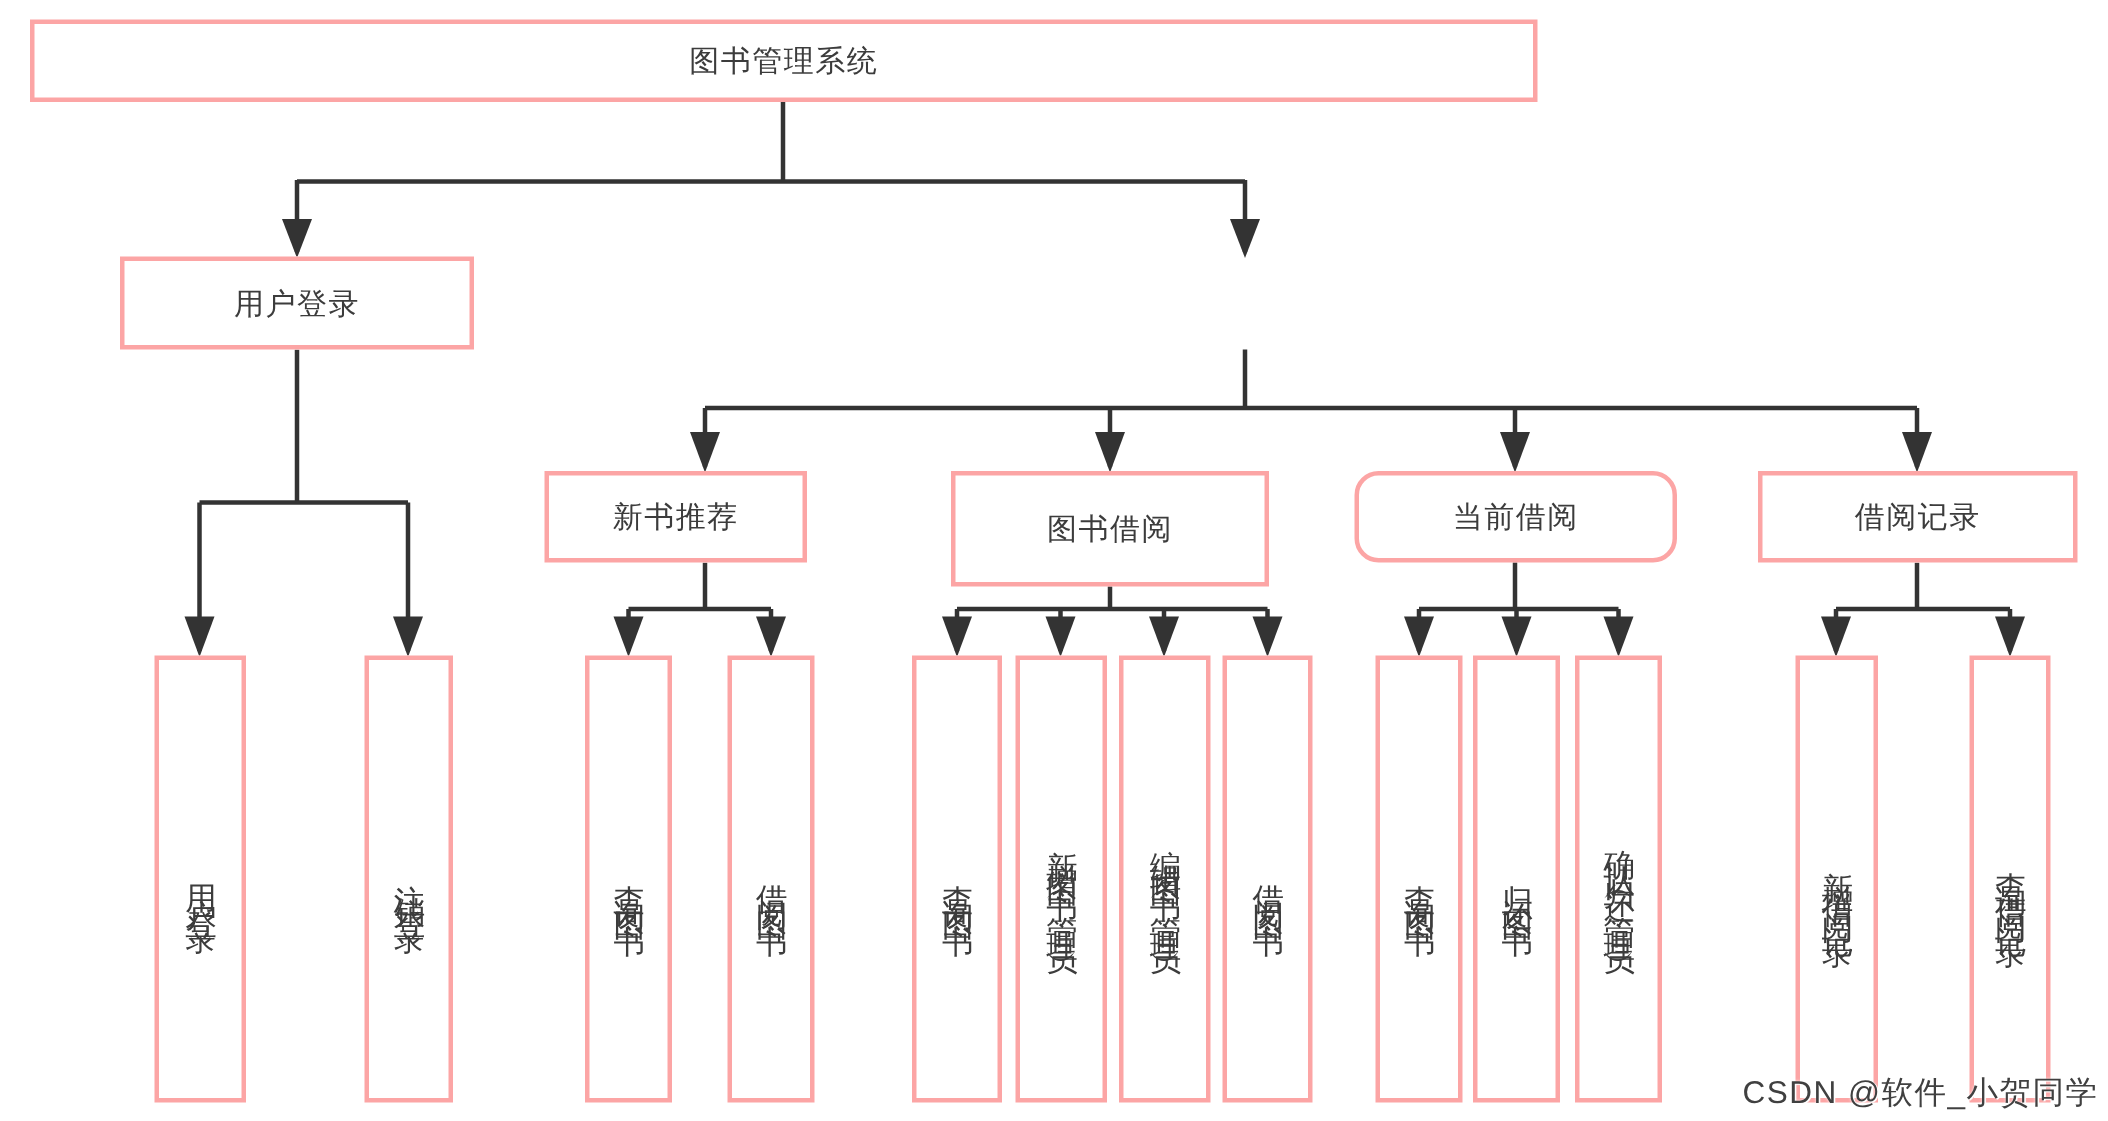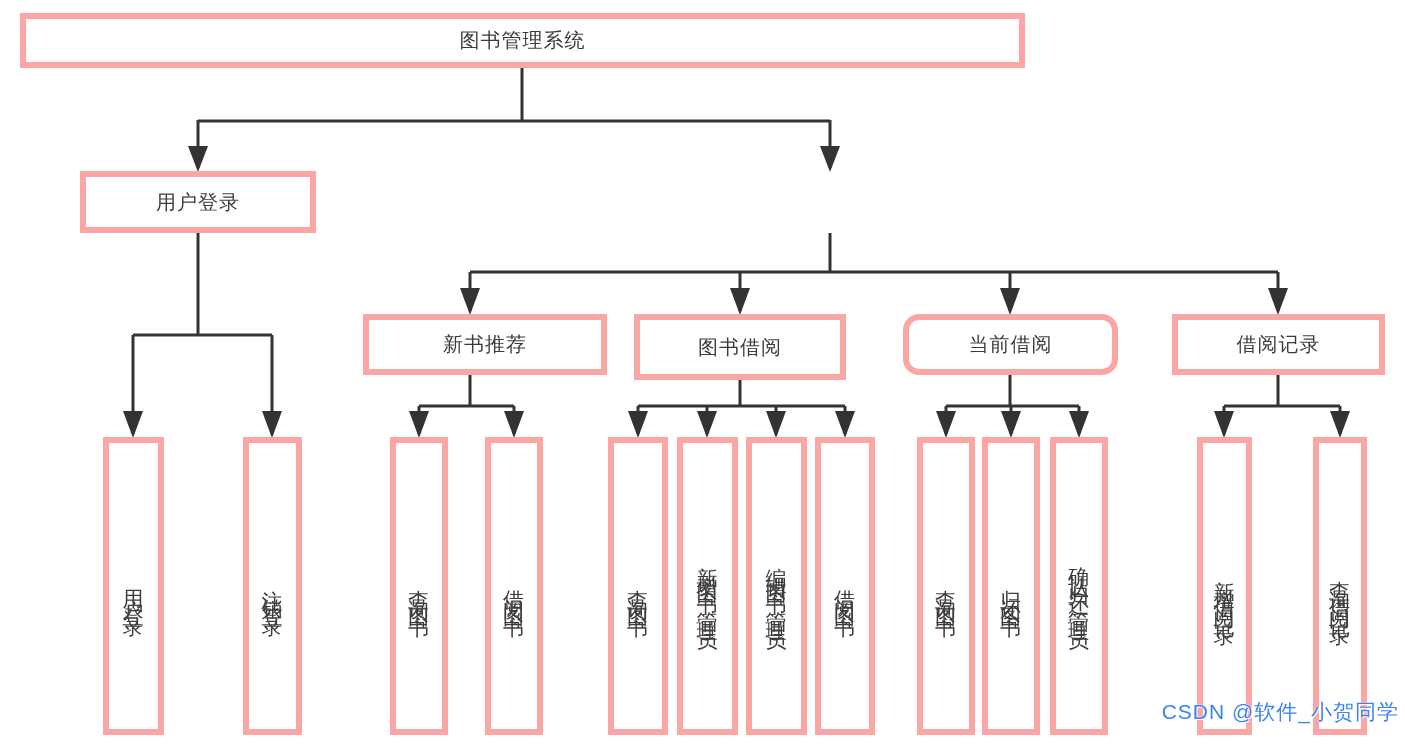--- a/index.html
+++ b/index.html
@@ -17,21 +17,21 @@
   }
   svg.connectors {
     position: absolute;
     left: 0;
     top: 0;
     z-index: 1;
   }
   .node {
     position: absolute;
     box-sizing: border-box;
-    border: 6px solid #fca5a5;
+    border: 3px solid #fca5a5;
     background: #ffffff;
     display: flex;
     align-items: center;
     justify-content: center;
     color: #3c3c3c;
     z-index: 2;
   }
   .h-node {
     font-size: 20px;
     letter-spacing: 1px;
@@ -41,23 +41,23 @@
     text-orientation: mixed;
     font-size: 21px;
     line-height: 1;
     letter-spacing: 9px;
     margin-bottom: -9px;
     white-space: nowrap;
   }
   .watermark {
     position: absolute;
     right: 6px;
-    top: 698px;
+    top: 714px;
     font-size: 21px;
-    color: #3b82f6;
+    color: #404040;
     text-shadow: 0 0 2px #ffffff, 1px 1px 0 #ffffff;
     z-index: 3;
     letter-spacing: 1px;
   }
 </style>
 </head>
 <body>
 
 <div class="canvas">
 
@@ -135,24 +135,24 @@
   </svg>
 
   <div class="node h-node" style="left:20px; top:13px; width:1005px; height:55px;">
     <span>图书管理系统</span>
   </div>
 
   <div class="node h-node" style="left:80px; top:171px; width:236px; height:62px;">
     <span>用户登录</span>
   </div>
 
-  <div class="node h-node" style="left:363px; top:314px; width:244px; height:61px;font-family:Liberation Mono, monospace;">
+  <div class="node h-node" style="left:363px; top:314px; width:175px; height:61px;font-family:Liberation Mono, monospace;">
     <span>新书推荐</span>
   </div>
-  <div class="node h-node" style="left:634px; top:314px; width:212px; height:66px;">
+  <div class="node h-node" style="left:634px; top:314px; width:212px; height:77px;">
     <span>图书借阅</span>
   </div>
   <div class="node h-node" style="left:903px; top:314px; width:215px; height:61px;border-radius:16px;">
     <span>当前借阅</span>
   </div>
   <div class="node h-node" style="left:1172px; top:314px; width:213px; height:61px;">
     <span>借阅记录</span>
   </div>
 
   <div class="node v-node" style="left:103px; top:437px; width:61px; height:298px;">

